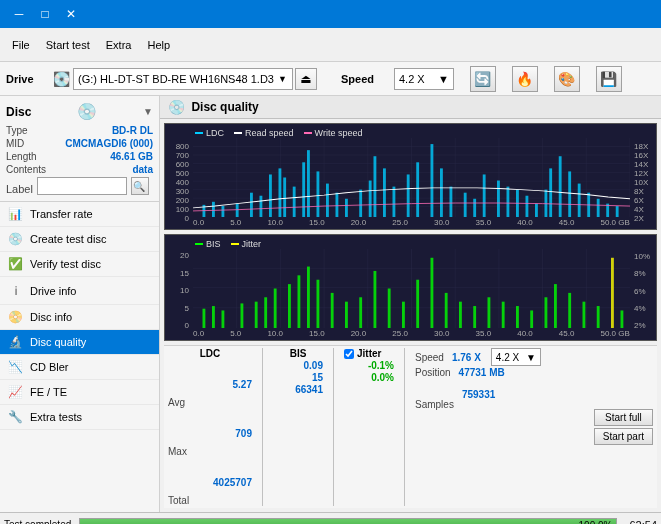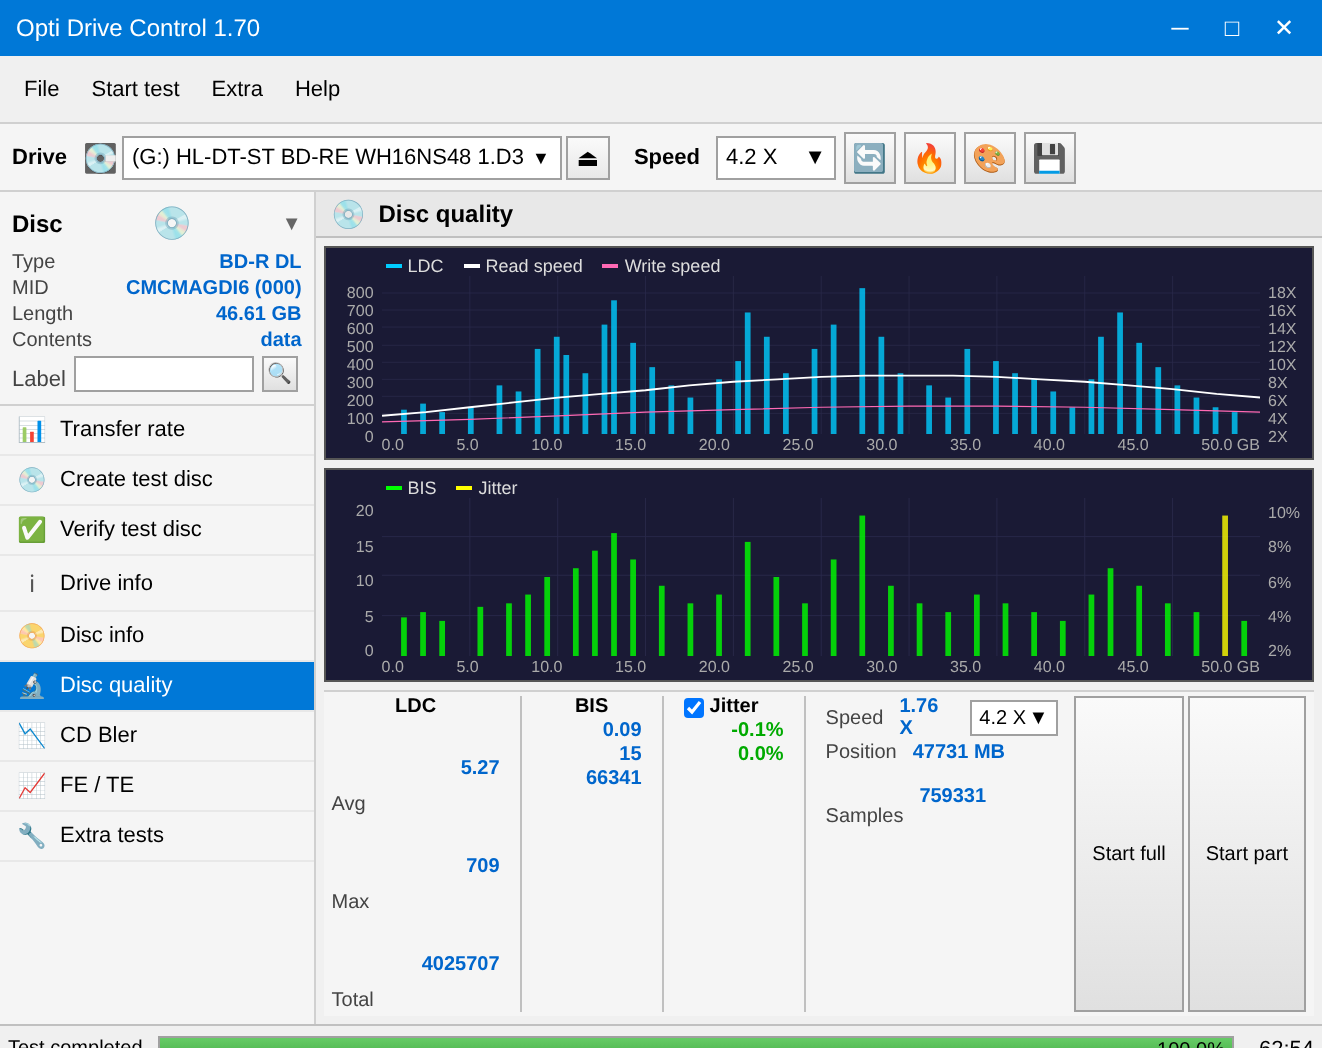--- a/index.html
+++ b/index.html
@@ -44,21 +44,21 @@
     }
 
     
     .toolbar {
       background: #f5f5f5;
       border-bottom: 1px solid #d0d0d0;
       display: flex;
       align-items: center;
       padding: 3px 6px;
       height: 34px;
-      gap: 4px;
+      gap: 16px;
     }
     .toolbar-label { font-size: 11px; font-weight: bold; margin-right: 4px; }
     .drive-select {
       display: flex;
       align-items: center;
       border: 1px solid #a0a0a0;
       background: white;
       height: 22px;
       padding: 0 4px;
       font-size: 11px;
@@ -229,20 +229,21 @@
     }
     .stats-header { font-size: 10px; font-weight: bold; text-align: center; }
     .stats-row { display: flex; gap: 4px; align-items: center; }
     .stats-label { font-size: 10px; color: #444; width: 30px; margin-top: 37px; }
     .stats-value { font-size: 10px; color: #0066cc; font-weight: bold; text-align: right; width: 50px; }
     .stats-divider { width: 1px; background: #c0c0c0; margin: 0 2px; }
 
     
     .action-btns {
       display: flex;
+      flex-direction: column;
       gap: 2px;
       justify-content: center;
     }
     .action-btn {
       border: 1px solid #a0a0a0;
       background: linear-gradient(#fafafa, #e0e0e0);
       padding: 2px 8px;
       font-size: 10px;
       cursor: pointer;
       white-space: nowrap;
@@ -323,21 +324,20 @@
       display: flex;
       justify-content: space-between;
       font-size: 8px;
       color: #aaa;
     }
   </style>
 </head>
 <body>
 
 <div class="title-bar">
-  <span class="title-bar-title">Opti Drive Control 1.70</span>
   <div class="title-bar-controls">
     <button class="title-bar-btn">─</button>
     <button class="title-bar-btn">□</button>
     <button class="title-bar-btn close">✕</button>
   </div>
 </div>
 
 <div class="menu-bar">
   <div class="menu-item">File</div>
   <div class="menu-item">Start test</div>

